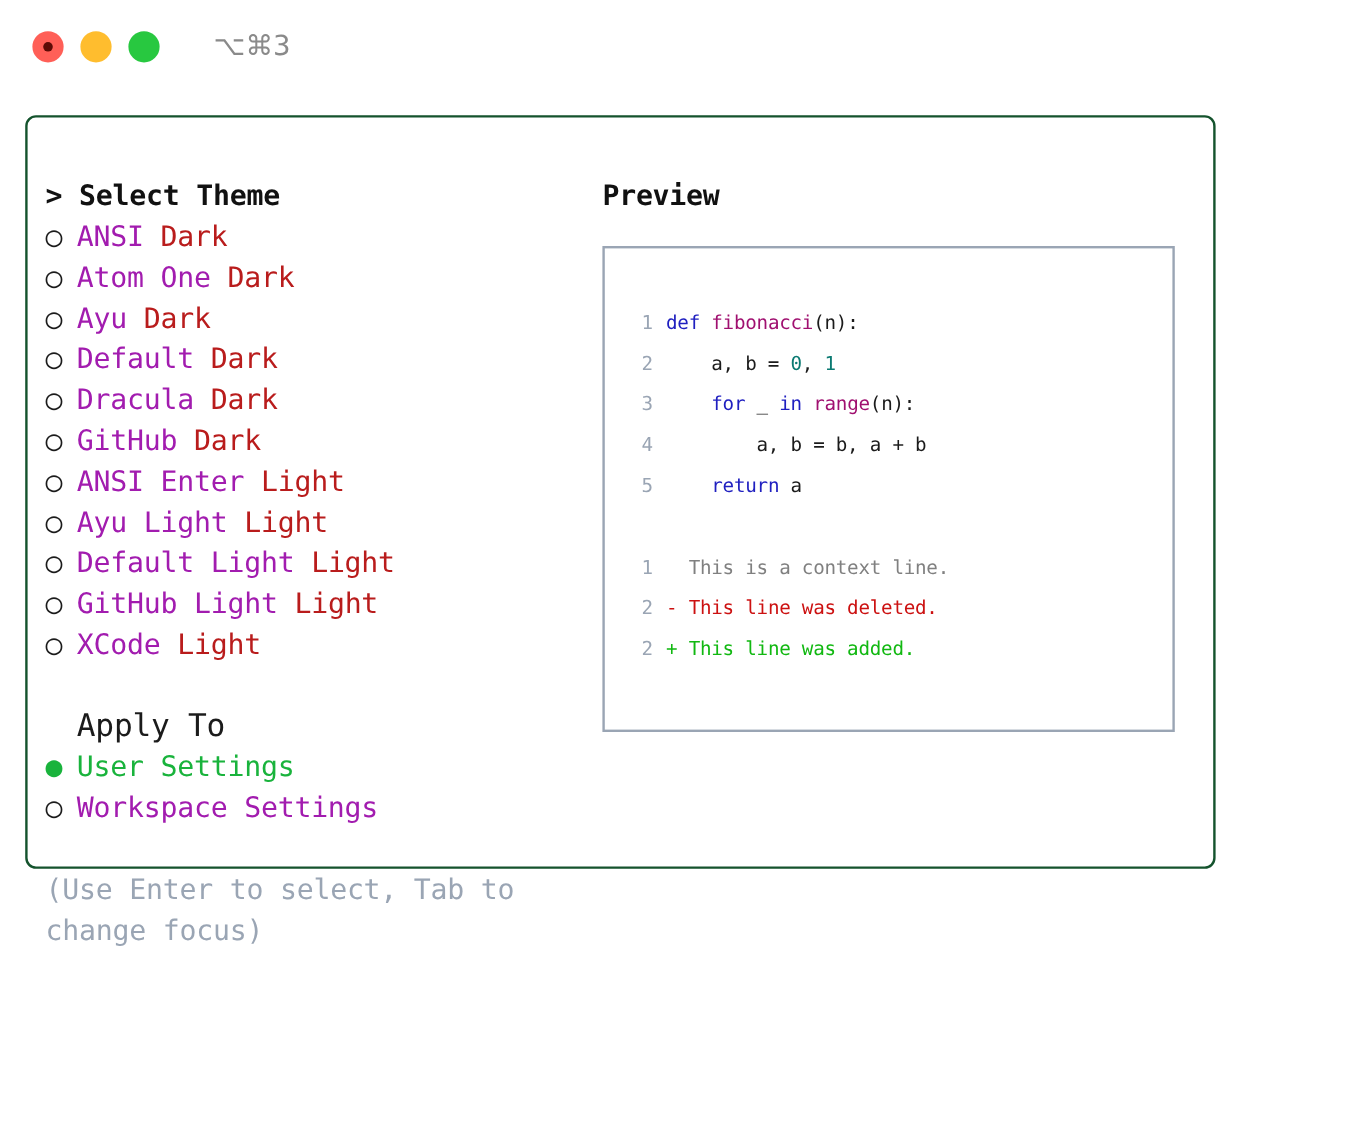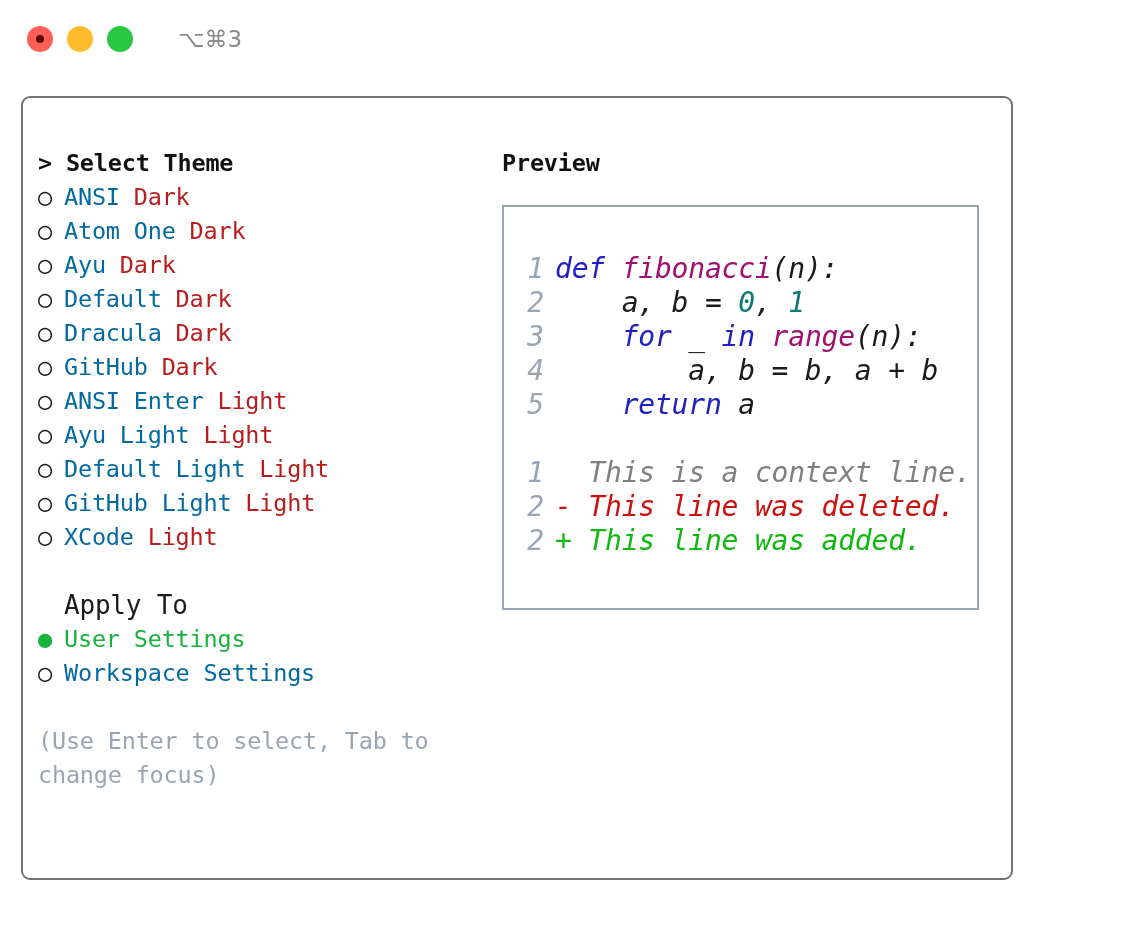--- a/index.html
+++ b/index.html
@@ -67,22 +67,22 @@
     line-height: 1;
     white-space: pre;
   }
 
   
   .panel {
     position: absolute;
     left: 21px;
     top: 96px;
     width: 992px;
-    height: 784px;
-    border: 2px solid #737373;
+    height: 628px;
+    border: 2px solid #14532d;
     border-radius: 9px;
     box-sizing: border-box;
     background: #ffffff;
   }
 
   .columns {
     position: absolute;
     left: 0; top: 0;
     width: 100%; height: 100%;
   }
@@ -108,21 +108,21 @@
     white-space: pre;
     letter-spacing: -0.2px;
     color: #1b1b1b;
   }
   .bullet {
     display: inline-block;
     width: 26px;
     color: #1b1b1b;
   }
   .bullet.on { color: #19b33c; }
-  .opt-name { color: #0369a1; }
+  .opt-name { color: #a21caf; }
   .opt-row.selected .opt-name { color: #19b33c; }
   .opt-tag  { color: #b91c1c; }
   .spacer-row { height: 34px; }
   .apply-head {
     font-size: 26px;
     line-height: 34px;
     color: #1b1b1b;
     white-space: pre;
     letter-spacing: -0.2px;
     padding-left: 26px;
@@ -160,25 +160,24 @@
     background: #ffffff;
     position: relative;
   }
   .code-area {
     position: absolute;
     left: 14px;
     top: 45px;
     right: 4px;
   }
   .code-line {
-    font-size: 28px;
-    line-height: 34px;
-    white-space: pre;
-    letter-spacing: -0.2px;
-    font-style: italic;
+    font-size: 16px;
+    line-height: 34px;
+    white-space: pre;
+    letter-spacing: -0.2px;
   }
   .lno {
     display: inline-block;
     width: 26px;
     text-align: right;
     color: #9aa5b4;
     margin-right: 11px;
   }
   .kw   { color: #2020c0; }
   .fn   { color: #a01070; }

